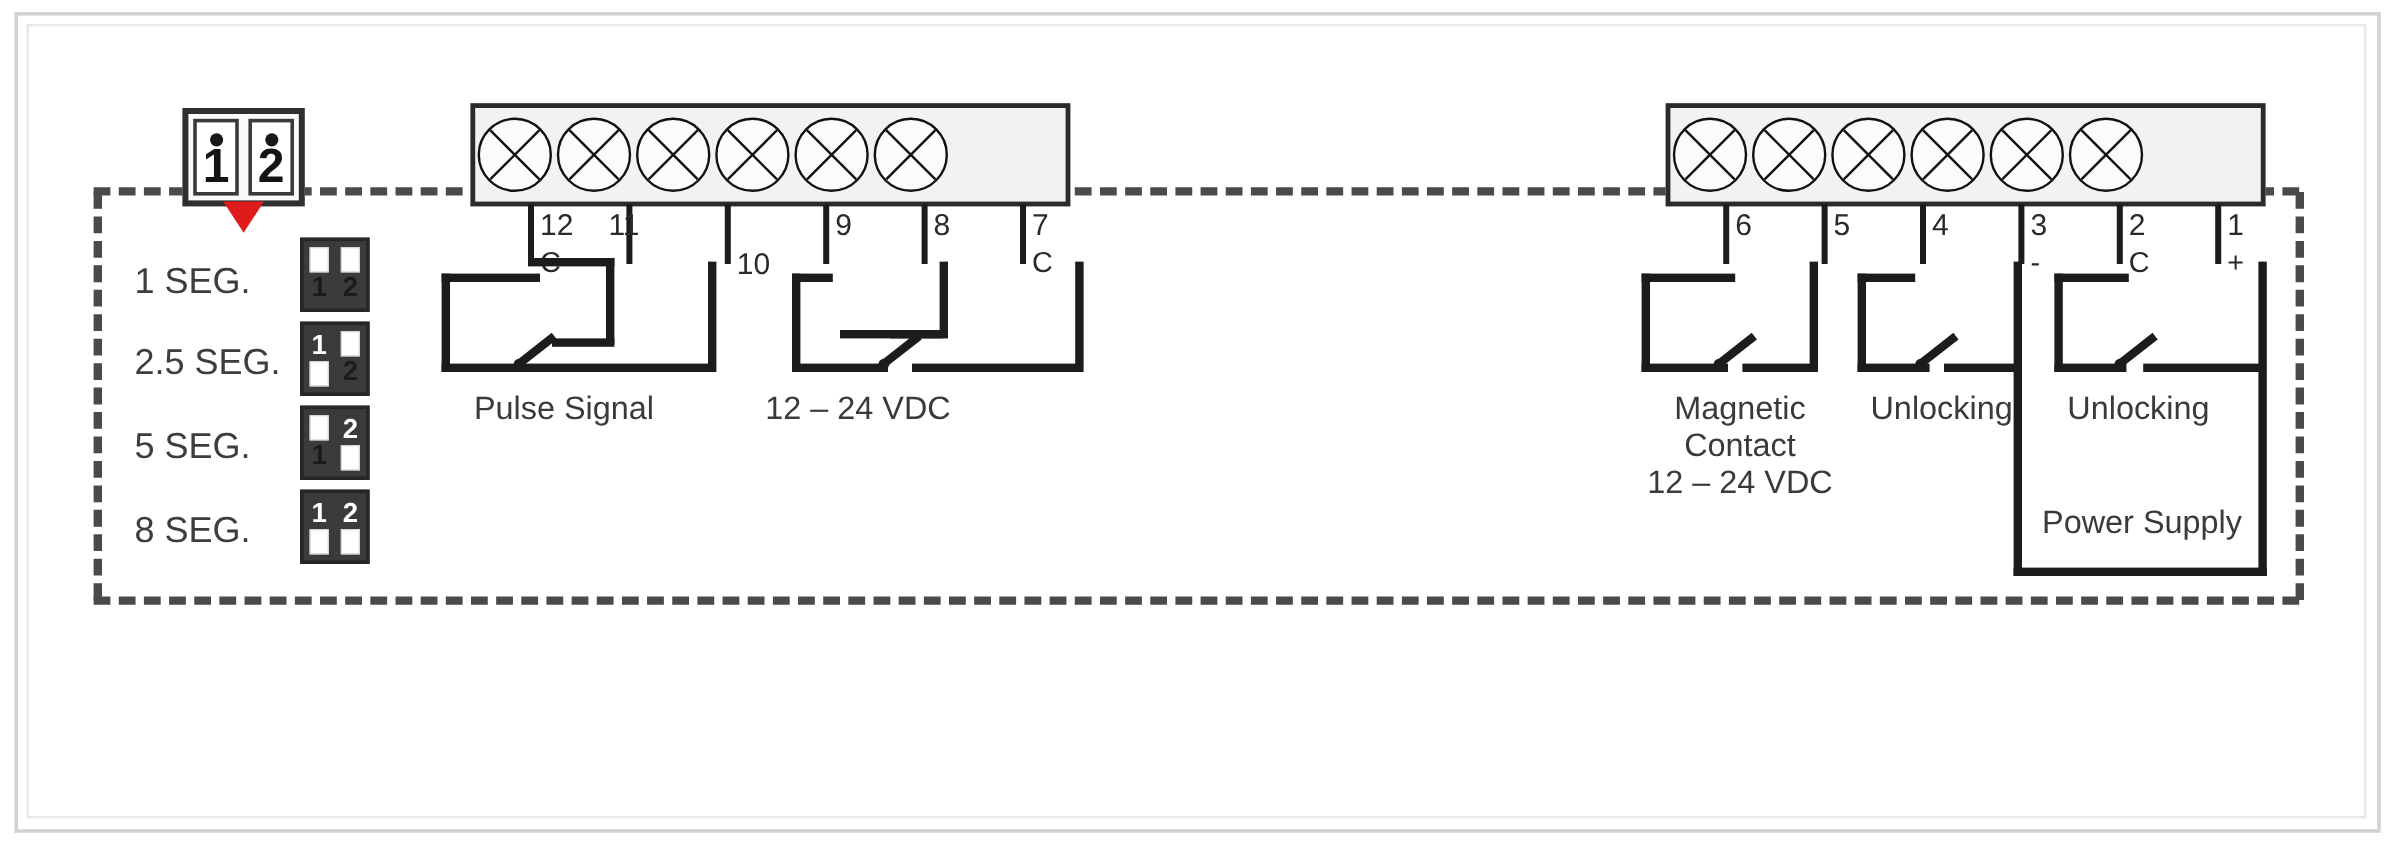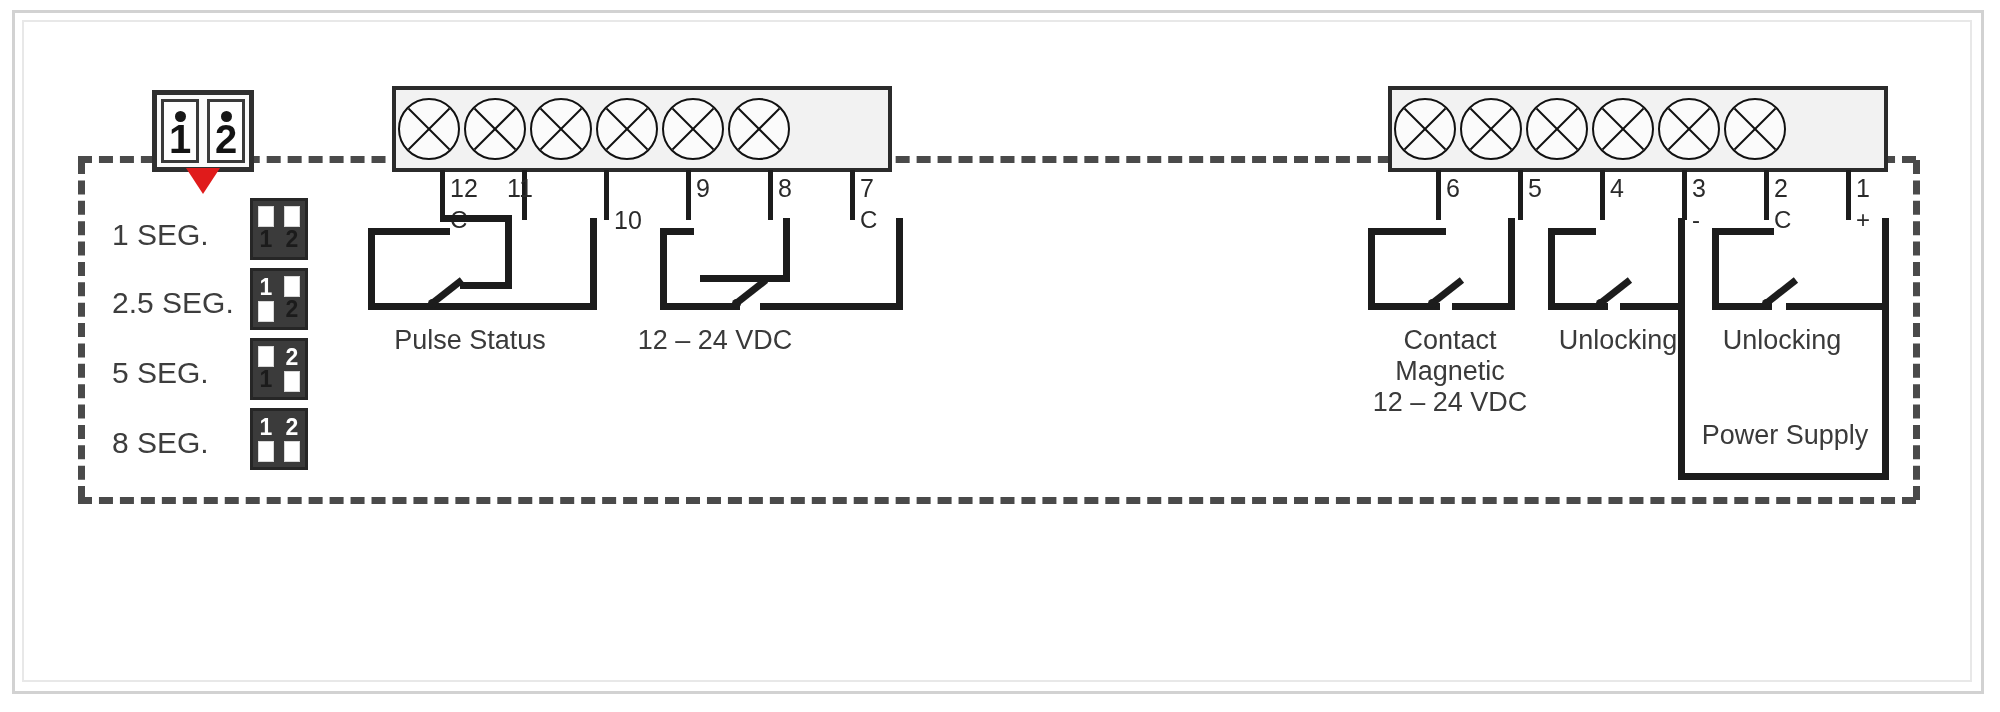--- a/index.html
+++ b/index.html
@@ -393,21 +393,21 @@
   <div class="wire wire-h" style="left:368px; top:303px; width:72px;"></div>
   <div class="blade" style="left:432px; top:300px;"></div>
   <div class="blade-dot" style="left:428px; top:299px;"></div>
   <div class="wire wire-h" style="left:460px; top:282px; width:52px;"></div>
   <div class="wire wire-v" style="left:505px; top:215px; height:72px;"></div>
   <div class="wire wire-h" style="left:440px; top:215px; width:72px;"></div>
   <div class="wire wire-v" style="left:590px; top:218px; height:92px;"></div>
   <div class="wire wire-h" style="left:440px; top:303px; width:156px;"></div>
 
   <div class="clabel" style="left:360px; top:325px; width:220px;">
-    <div>Pulse Status</div>
+    <div>Pulse Signal</div>
   </div>
 
   <div class="wire wire-v" style="left:660px; top:228px; height:82px;"></div>
   <div class="wire wire-h" style="left:660px; top:228px; width:34px;"></div>
   <div class="wire wire-h" style="left:660px; top:303px; width:80px;"></div>
   <div class="blade" style="left:736px; top:300px;"></div>
   <div class="blade-dot" style="left:732px; top:299px;"></div>
   <div class="wire wire-h" style="left:742px; top:275px; width:48px;"></div>
   <div class="wire wire-v" style="left:783px; top:218px; height:62px;"></div>
   <div class="wire wire-h" style="left:700px; top:275px; width:86px;"></div>
@@ -474,22 +474,22 @@
 
   <div class="wire wire-v" style="left:1368px; top:228px; height:82px;"></div>
   <div class="wire wire-h" style="left:1368px; top:228px; width:78px;"></div>
   <div class="wire wire-h" style="left:1368px; top:303px; width:72px;"></div>
   <div class="blade" style="left:1432px; top:300px;"></div>
   <div class="blade-dot" style="left:1428px; top:299px;"></div>
   <div class="wire wire-h" style="left:1452px; top:303px; width:62px;"></div>
   <div class="wire wire-v" style="left:1508px; top:218px; height:92px;"></div>
 
   <div class="clabel" style="left:1330px; top:325px; width:240px;">
+    <div>Magnetic</div>
     <div>Contact</div>
-    <div>Magnetic</div>
     <div class="sub">12 – 24 VDC</div>
   </div>
 
   <div class="wire wire-v" style="left:1548px; top:228px; height:82px;"></div>
   <div class="wire wire-h" style="left:1548px; top:228px; width:48px;"></div>
   <div class="wire wire-h" style="left:1548px; top:303px; width:60px;"></div>
   <div class="blade" style="left:1600px; top:300px;"></div>
   <div class="blade-dot" style="left:1596px; top:299px;"></div>
   <div class="wire wire-h" style="left:1620px; top:303px; width:60px;"></div>
 

